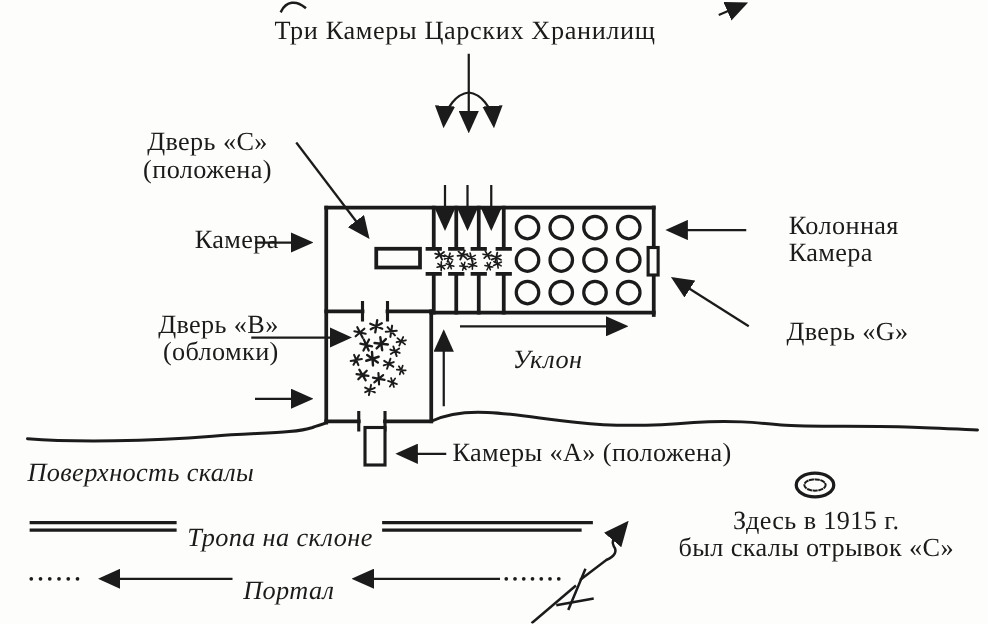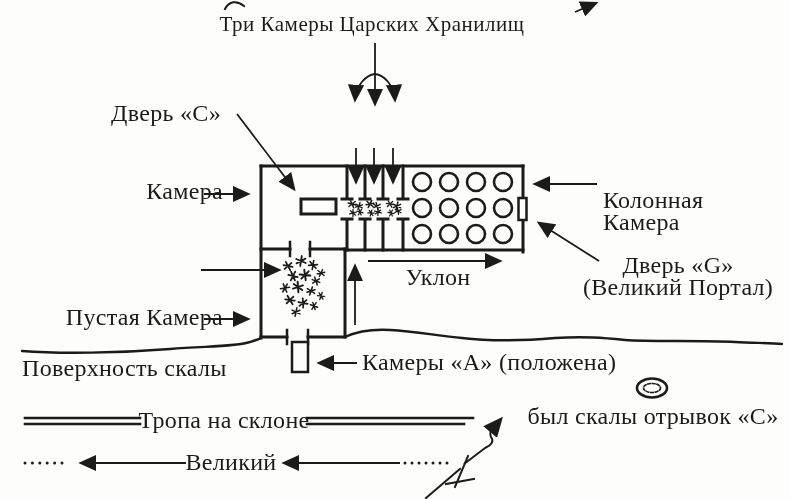--- a/index.html
+++ b/index.html
@@ -16,25 +16,25 @@
   }
   #plan-svg{position:absolute;left:0;top:0;z-index:0;}
   .ln{stroke:var(--ink);fill:none;stroke-linecap:square;}
   .w3{stroke-width:3;}
   .w25{stroke-width:2.5;}
   .w2{stroke-width:2;}
   .arr{stroke:var(--ink);fill:none;stroke-width:1.8;stroke-linecap:butt;}
   .ast{stroke:var(--ink);fill:none;stroke-width:1.5;stroke-linecap:round;}
   .lbl{
     position:absolute;z-index:1;white-space:nowrap;
-    font-size:24px;line-height:22px;letter-spacing:.3px;
+    font-size:21px;line-height:22px;letter-spacing:.3px;
   }
   .ctr{transform:translateX(-50%);text-align:center;}
   .ral{text-align:right;}
-  .ital{}
+  .ital{font-style:italic;margin-top:10px;}
   .title{font-size:21px;letter-spacing:.5px;}
 </style>
 </head>
 <body>
 
 <div id="stage">
 
   <svg id="plan-svg" width="790" height="499" viewBox="0 0 790 499">
     <defs>
       <marker id="ah" markerWidth="10" markerHeight="9" refX="8.5" refY="4.5" orient="auto">
@@ -196,47 +196,51 @@
     <g>
       <ellipse class="ln" style="stroke-width:2.6" cx="652" cy="388" rx="15" ry="9.5"></ellipse>
       <ellipse class="ln" style="stroke-width:1.6;stroke-dasharray:2.5 2" cx="652" cy="388" rx="8.5" ry="4.5"></ellipse>
     </g>
   </svg>
 
   <div class="lbl ctr title" style="left:372px;top:13px;">Три Камеры Царских Хранилищ</div>
 
   <div class="lbl ctr" style="left:166px;top:102px;">
     <div>Дверь «C»</div>
+    <div>(положена)</div>
   </div>
 
 
   <div class="lbl ral" style="right:594px;top:180px;">
     <div>Камера</div>
   </div>
 
-  <div class="lbl" style="left:603px;top:169px;margin-top:20px;">
+  <div class="lbl" style="left:631px;top:169px;">
     <div>Колонная</div>
     <div>Камера</div>
   </div>
 
+  <div class="lbl ral" style="right:594px;top:248px;">
+    <div>Дверь «B»</div>
+    <div>(обломки)</div>
+  </div>
 
   <div class="lbl ctr" style="left:678px;top:254px;">
     <div>Дверь «G»</div>
-    <div>(Великий Портал)</div>
-  </div>
-
-  <div class="lbl ral" style="right:594px;top:306px;">Пустая Камера</div>
+  </div>
+
 
   <div class="lbl ctr ital" style="left:438px;top:266px;">Уклон</div>
 
   <div class="lbl" style="left:362px;top:351px;">Камеры «A» (положена)</div>
 
   <div class="lbl ital" style="left:22px;top:357px;text-align:right;">Поверхность скалы</div>
 
   <div class="lbl ctr ital" style="left:224px;top:409px;">Тропа на склоне</div>
 
-  <div class="lbl ctr ital" style="left:231px;top:451px;">Великий</div>
+  <div class="lbl ctr ital" style="left:231px;top:451px;">Портал</div>
 
   <div class="lbl ctr" style="left:653px;top:405px;">
+    <div>Здесь в 1915 г.</div>
     <div>был скалы отрывок «C»</div>
   </div>
 
 </div>
 
 </body></html>

